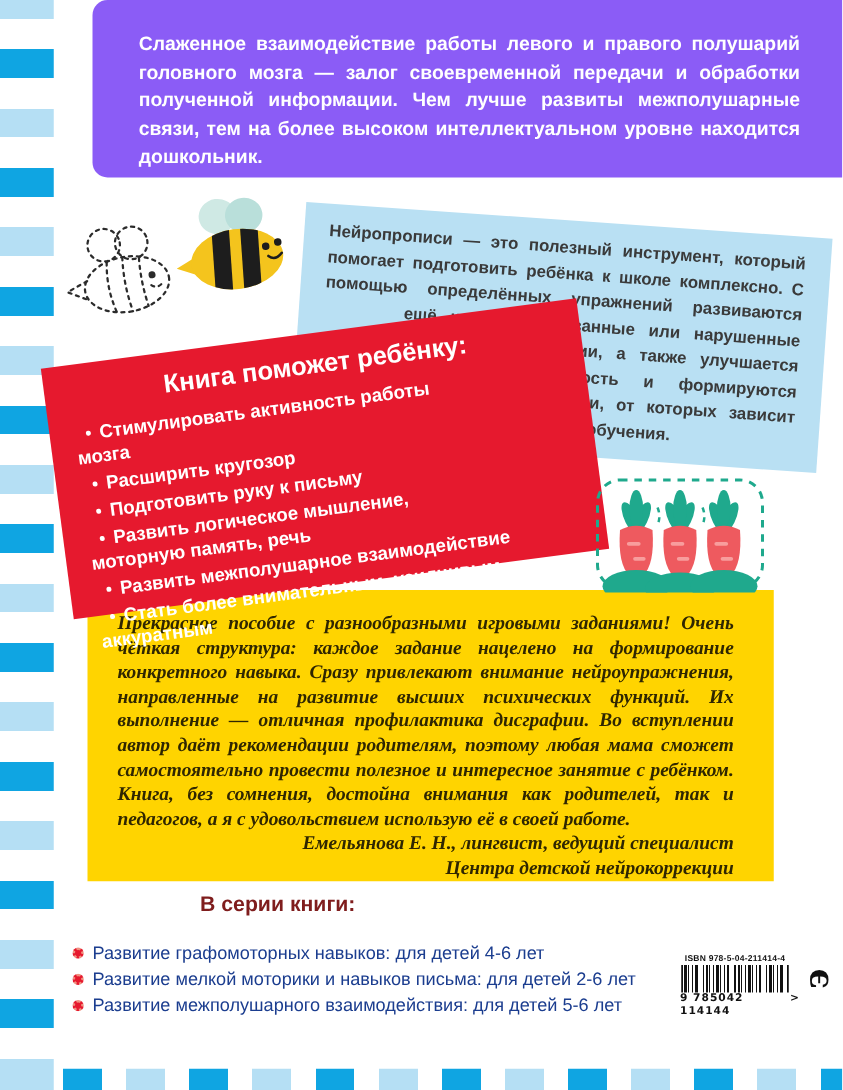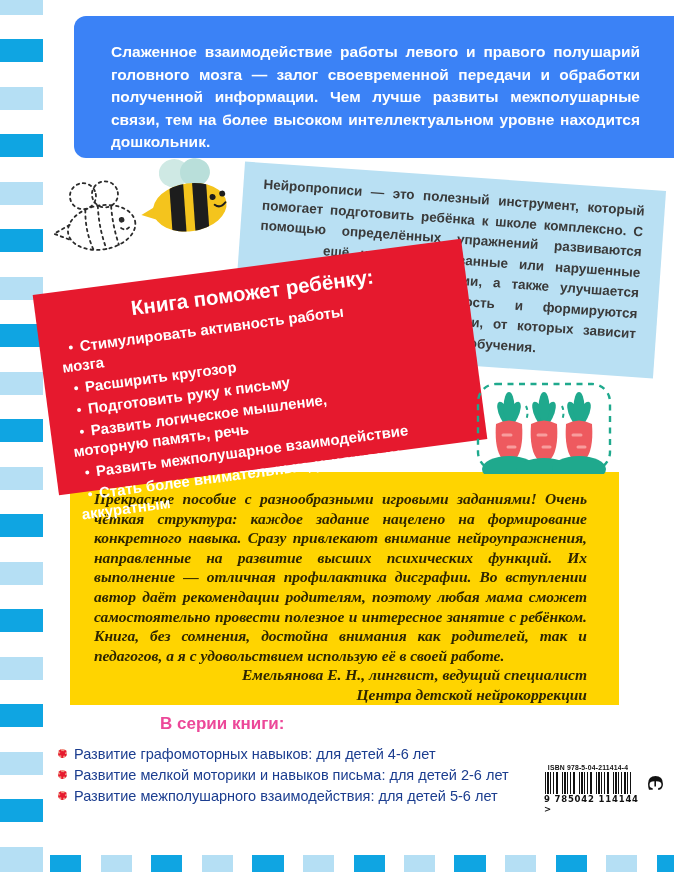--- a/index.html
+++ b/index.html
@@ -11,21 +11,21 @@
     background:repeating-linear-gradient(to bottom,
       #b5dff4 0 23px, transparent 23px 47.5px,
       #0fa5e2 47.5px 70.5px, transparent 70.5px 95px);
     background-position:0 -8px;}
   .stripes-bottom{position:absolute;left:0;top:855px;width:674px;height:17px;
     background:repeating-linear-gradient(to right,
       #b5dff4 0 31px, transparent 31px 50.5px,
       #0fa5e2 50.5px 81.5px, transparent 81.5px 101px);}
 
   
-  .banner{position:absolute;left:74px;top:16px;width:600px;height:142px;background:#3b82f6;
+  .banner{position:absolute;left:74px;top:0;width:600px;height:142px;background:#8b5cf6;
           border-radius:12px 0 0 12px;z-index:1;}
   .banner p{margin:0;padding:25px 34px 0 37px;color:#fff;font-weight:bold;font-size:15.5px;
             line-height:22.6px;text-align:justify;text-align-last:justify;}
 
   
   .blue-note{position:absolute;left:238px;top:176px;width:422px;height:188px;background:#b9e0f3;
              transform:rotate(4deg);z-index:2;padding:12px 20px;box-sizing:border-box;
              color:#3a3a3a;font-weight:bold;font-size:13.5px;line-height:20.5px;}
   .blue-note p{margin:0;text-align:justify;}
   .blue-note p.first{text-align-last:justify;}
@@ -45,35 +45,35 @@
   
   .review{position:absolute;left:70px;top:472px;width:549px;height:233px;background:#ffd400;
           z-index:2;padding:17px 32px 0 24px;box-sizing:border-box;
           font-family:"Liberation Serif",serif;font-style:italic;font-weight:bold;
           color:#2f2600;font-size:15.5px;line-height:19.6px;}
   .review p{margin:0;text-align:justify;}
   .review .sig{text-align:right;margin-top:0;}
 
   
   .series{position:absolute;left:56px;top:714px;width:490px;z-index:2;}
-  .series h3{margin:0 0 9px 104px;color:#ec4899;font-size:17px;font-weight:bold;}
+  .series h3{margin:0 0 18px 104px;color:#7f1d1d;font-size:17px;font-weight:bold;}
   .s-item{display:flex;align-items:center;height:21px;color:#1b3d8f;
           font-size:14.5px;font-weight:normal;}
   .s-dot{flex:0 0 auto;width:5px;height:5px;background:#e6192e;border:2px dotted #f0907f;
          border-radius:50%;margin:0 7px 0 2px;}
 
   
   .isbn{position:absolute;left:544px;top:764px;width:130px;height:60px;z-index:2;color:#111;}
   .isbn-label{width:88px;text-align:center;font-size:6.8px;letter-spacing:.2px;font-weight:bold;}
   .barcode{width:86px;height:22px;margin:1px 0 0 1px;
     background:repeating-linear-gradient(90deg,
       #111 0 1px,#fff 1px 2.5px,#111 2.5px 4.5px,#fff 4.5px 5.5px,
       #111 5.5px 6px,#fff 6px 8.5px);}
   .isbn-digits{width:96px;font-size:8.5px;font-weight:bold;letter-spacing:.8px;
-               font-family:"DejaVu Sans",sans-serif;display:flex;justify-content:space-between;flex-direction:column;}
+               font-family:"DejaVu Sans",sans-serif;display:flex;justify-content:space-between;}
   .eksmo{position:absolute;left:97px;top:5px;width:26px;height:28px;
          transform:rotate(-90deg);font-family:"DejaVu Serif",serif;font-weight:bold;
          font-size:27px;line-height:28px;color:#111;text-align:center;}
 
   
   .bee-outline{position:absolute;left:48px;top:176px;z-index:4;}
   .bee-colored{position:absolute;left:134px;top:152px;z-index:4;}
   .carrots{position:absolute;left:464px;top:374px;z-index:4;}
 </style>
 </head>

